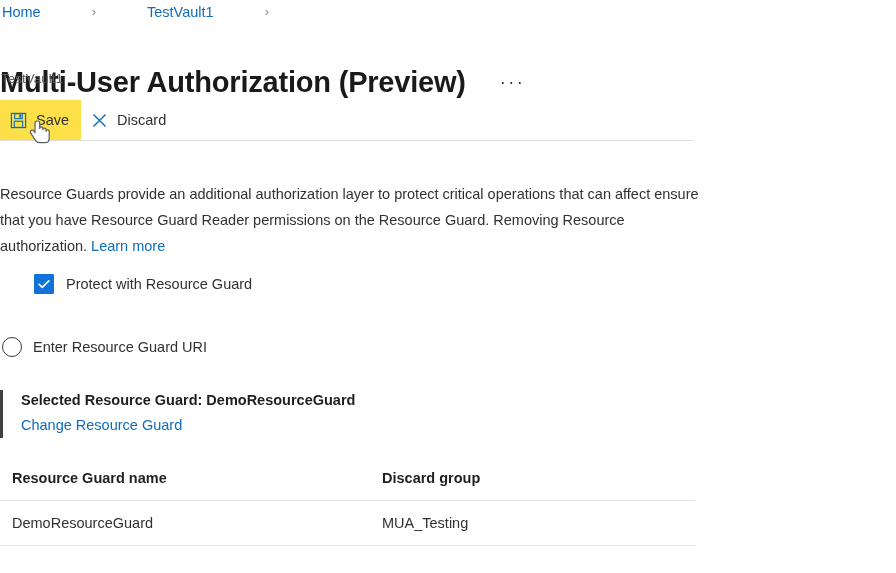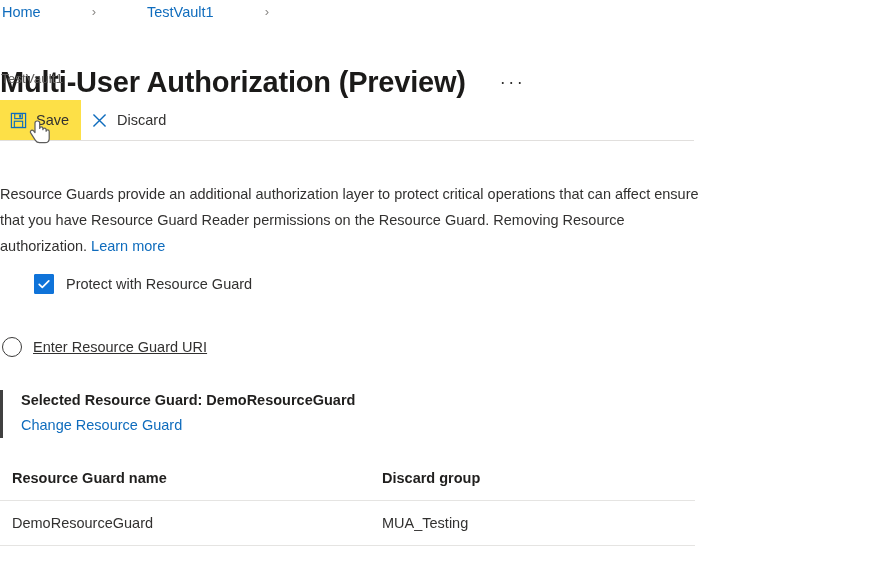--- a/index.html
+++ b/index.html
@@ -159,21 +159,20 @@
     white-space: nowrap;
   }
 
   
   .radio-row {
     position: absolute;
     left: 2px;
     top: 337px;
     display: flex;
     align-items: flex-end;
-    text-decoration: underline;
   }
   .radio-item {
     display: flex;
     align-items: center;
     cursor: pointer;
   }
   .radio-item + .radio-item { margin-left: 18px; }
   .radio-circle {
     width: 20px;
     height: 20px;

